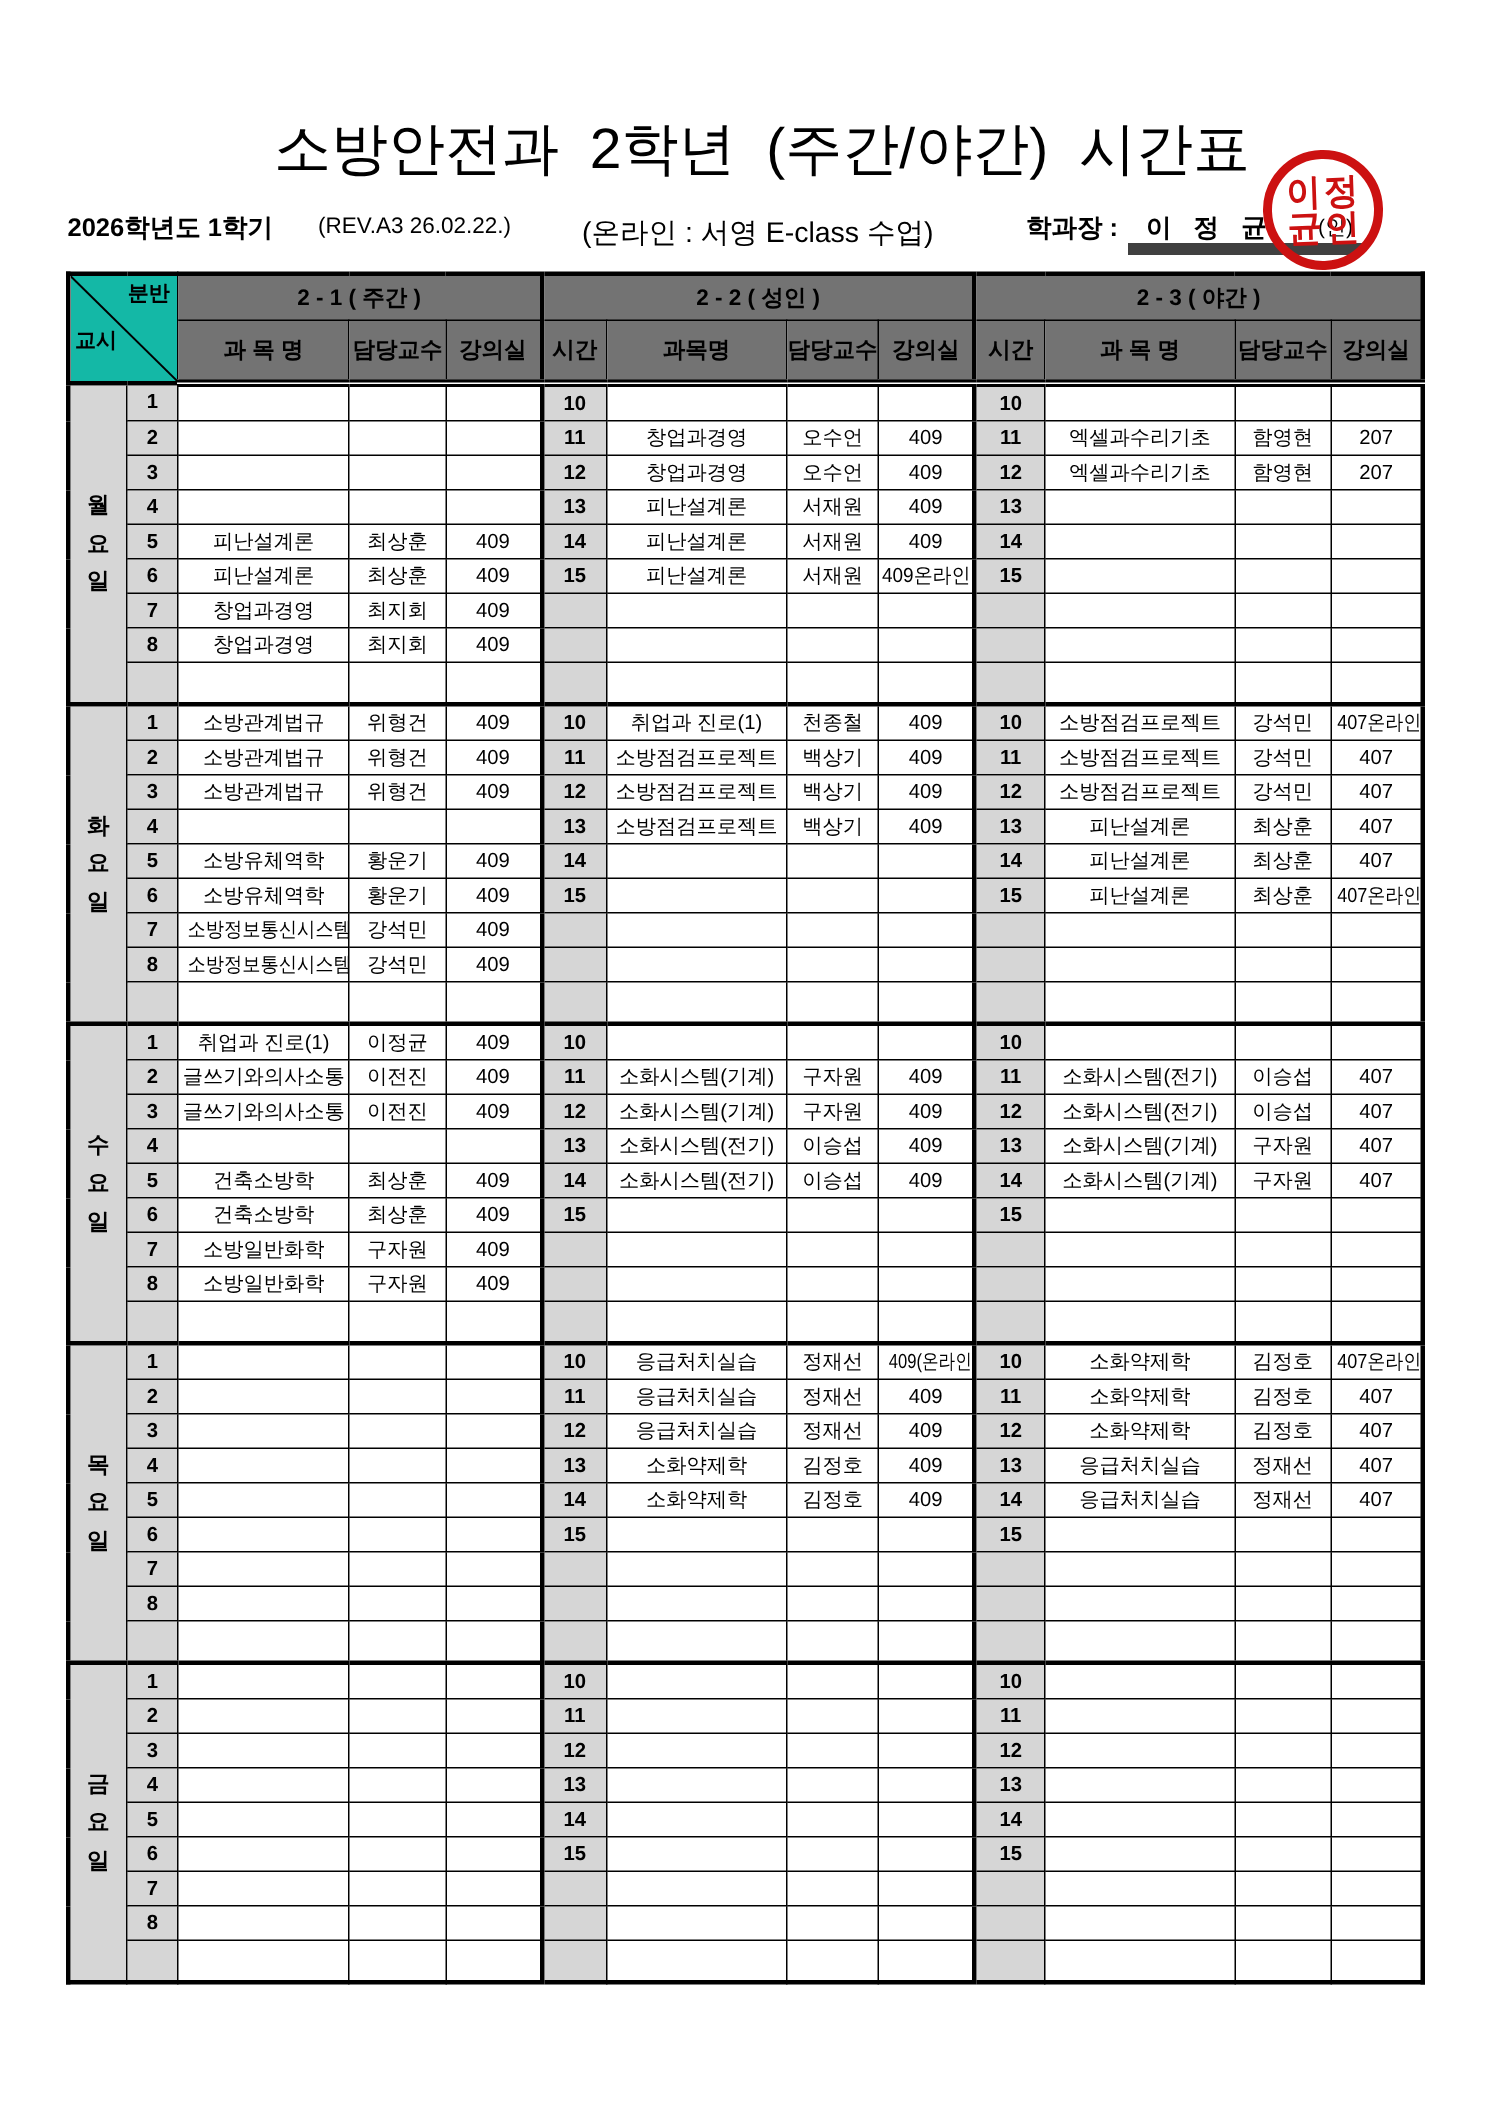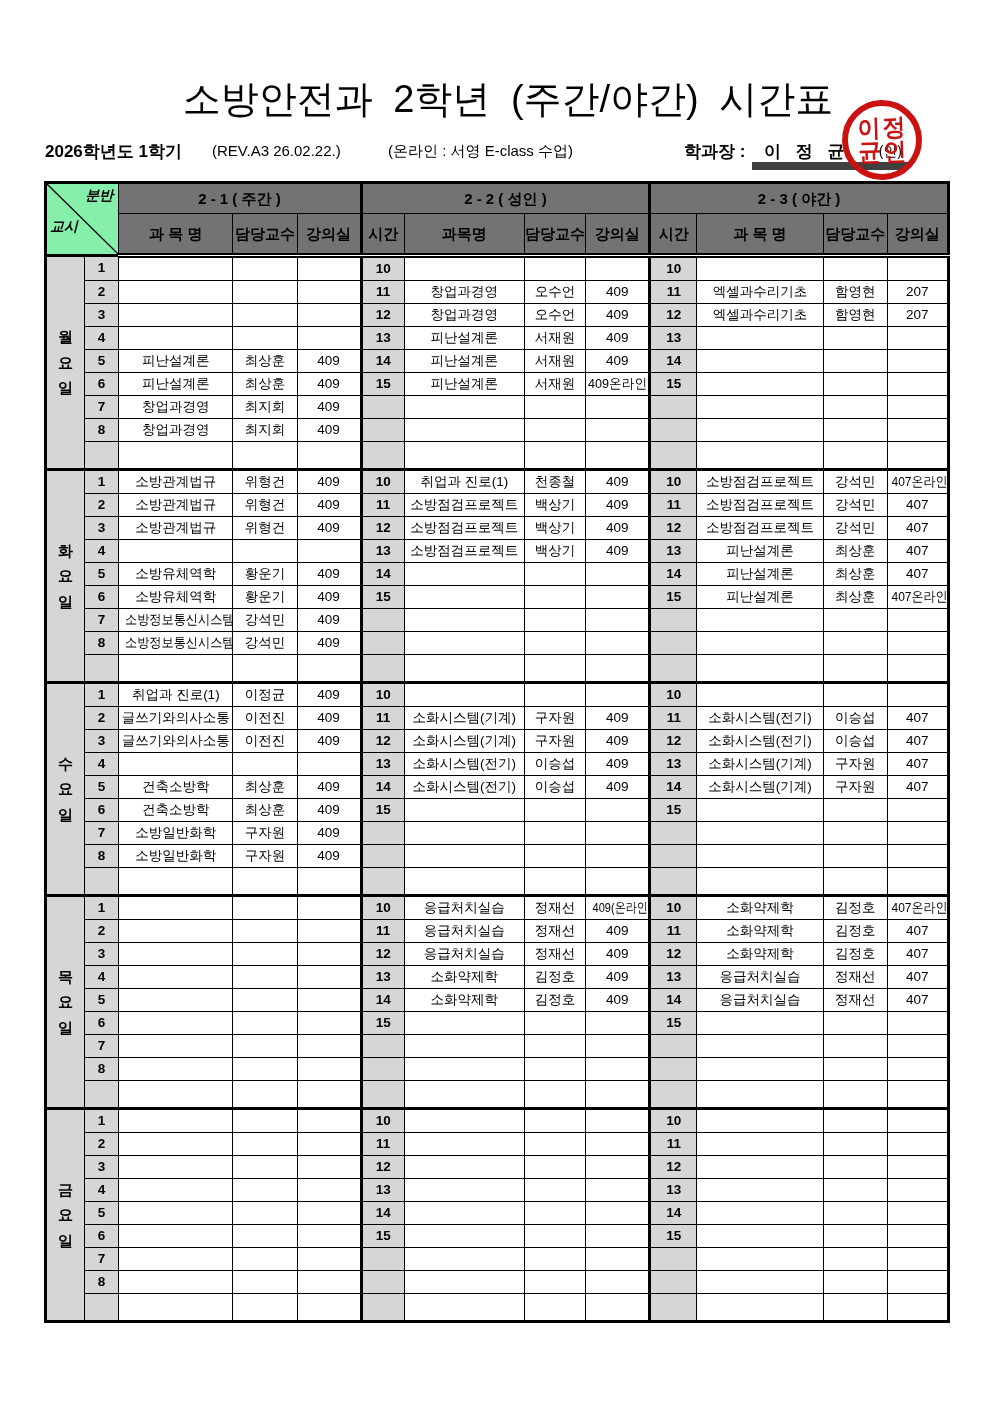--- a/index.html
+++ b/index.html
@@ -9,21 +9,21 @@
     position:relative; overflow:hidden;
   }
   .page-title {
     position:absolute; top:62px; left:0; width:100%; margin:12px;
     text-align:center; font-size:38px; font-weight:400;
     word-spacing:10px; letter-spacing:0px; white-space:nowrap;
   }
   .meta { position:absolute; top:0; left:0; width:100%; height:180px; }
   .meta-semester { position:absolute; left:45px;  top:140px; font-size:17px; font-weight:bold; }
   .meta-rev      { position:absolute; left:212px; top:142px; font-size:15px; }
-  .meta-online   { position:absolute; left:388px; top:142px; font-size:15px; }
+  .meta-online   { position:absolute; left:388px; top:142px; font-size:19px; }
   .meta-headlbl  { position:absolute; left:684px; top:140px; font-size:17px; font-weight:bold; }
   .sign-line {
     position:absolute; left:752px; top:138px; width:156px; height:24px;
     border-bottom:8px solid #404040;
   }
   .sign-name { position:absolute; left:12px; top:2px; font-size:17px; font-weight:bold; letter-spacing:5px; white-space:nowrap; }
   .sign-in   { position:absolute; right:6px; top:5px; font-size:14px; }
   .seal {
     position:absolute; left:842px; top:100px; width:68px; height:68px;
     border:6px solid #cc1111; border-radius:50%;
@@ -42,21 +42,21 @@
   }
   .tt th, .tt td {
     border:1px solid #000; padding:0; margin:0;
     text-align:center; vertical-align:middle;
     font-size:13.5px; line-height:1.05; overflow:hidden;
   }
   .tt thead th { background:#737373; font-weight:bold; font-size:15px; }
   .tt thead tr.h1 { height:31px; }
   .tt thead tr.h2 { height:42px; }
   .tt thead tr.h2 th { border-bottom:5px double #000;margin-left:19px; }
-  .tt thead th.corner { background:#86efac; position:relative; padding:0;font-style:italic; }
+  .tt thead th.corner { background:#14b8a6; position:relative; padding:0; }
   .corner .diag { position:absolute; inset:0; width:100%; height:100%; }
   .corner .c-top { position:absolute; top:4px; right:5px; font-size:14px; font-weight:bold; }
   .corner .c-bot { position:absolute; bottom:20px; left:3px; font-size:14px; font-weight:bold; }
   .tt tbody td { height:22px; background:#fff; }
   .tt tbody tr.spacer td { height:26px; }
   .tt tbody tr.first td { border-top:3px solid #000; }
   .shade { background:#d6d6d6 !important; }
   .num { font-weight:bold; }
   td.day {
     font-weight:bold; font-size:15px; white-space:pre-line; line-height:1.7;

